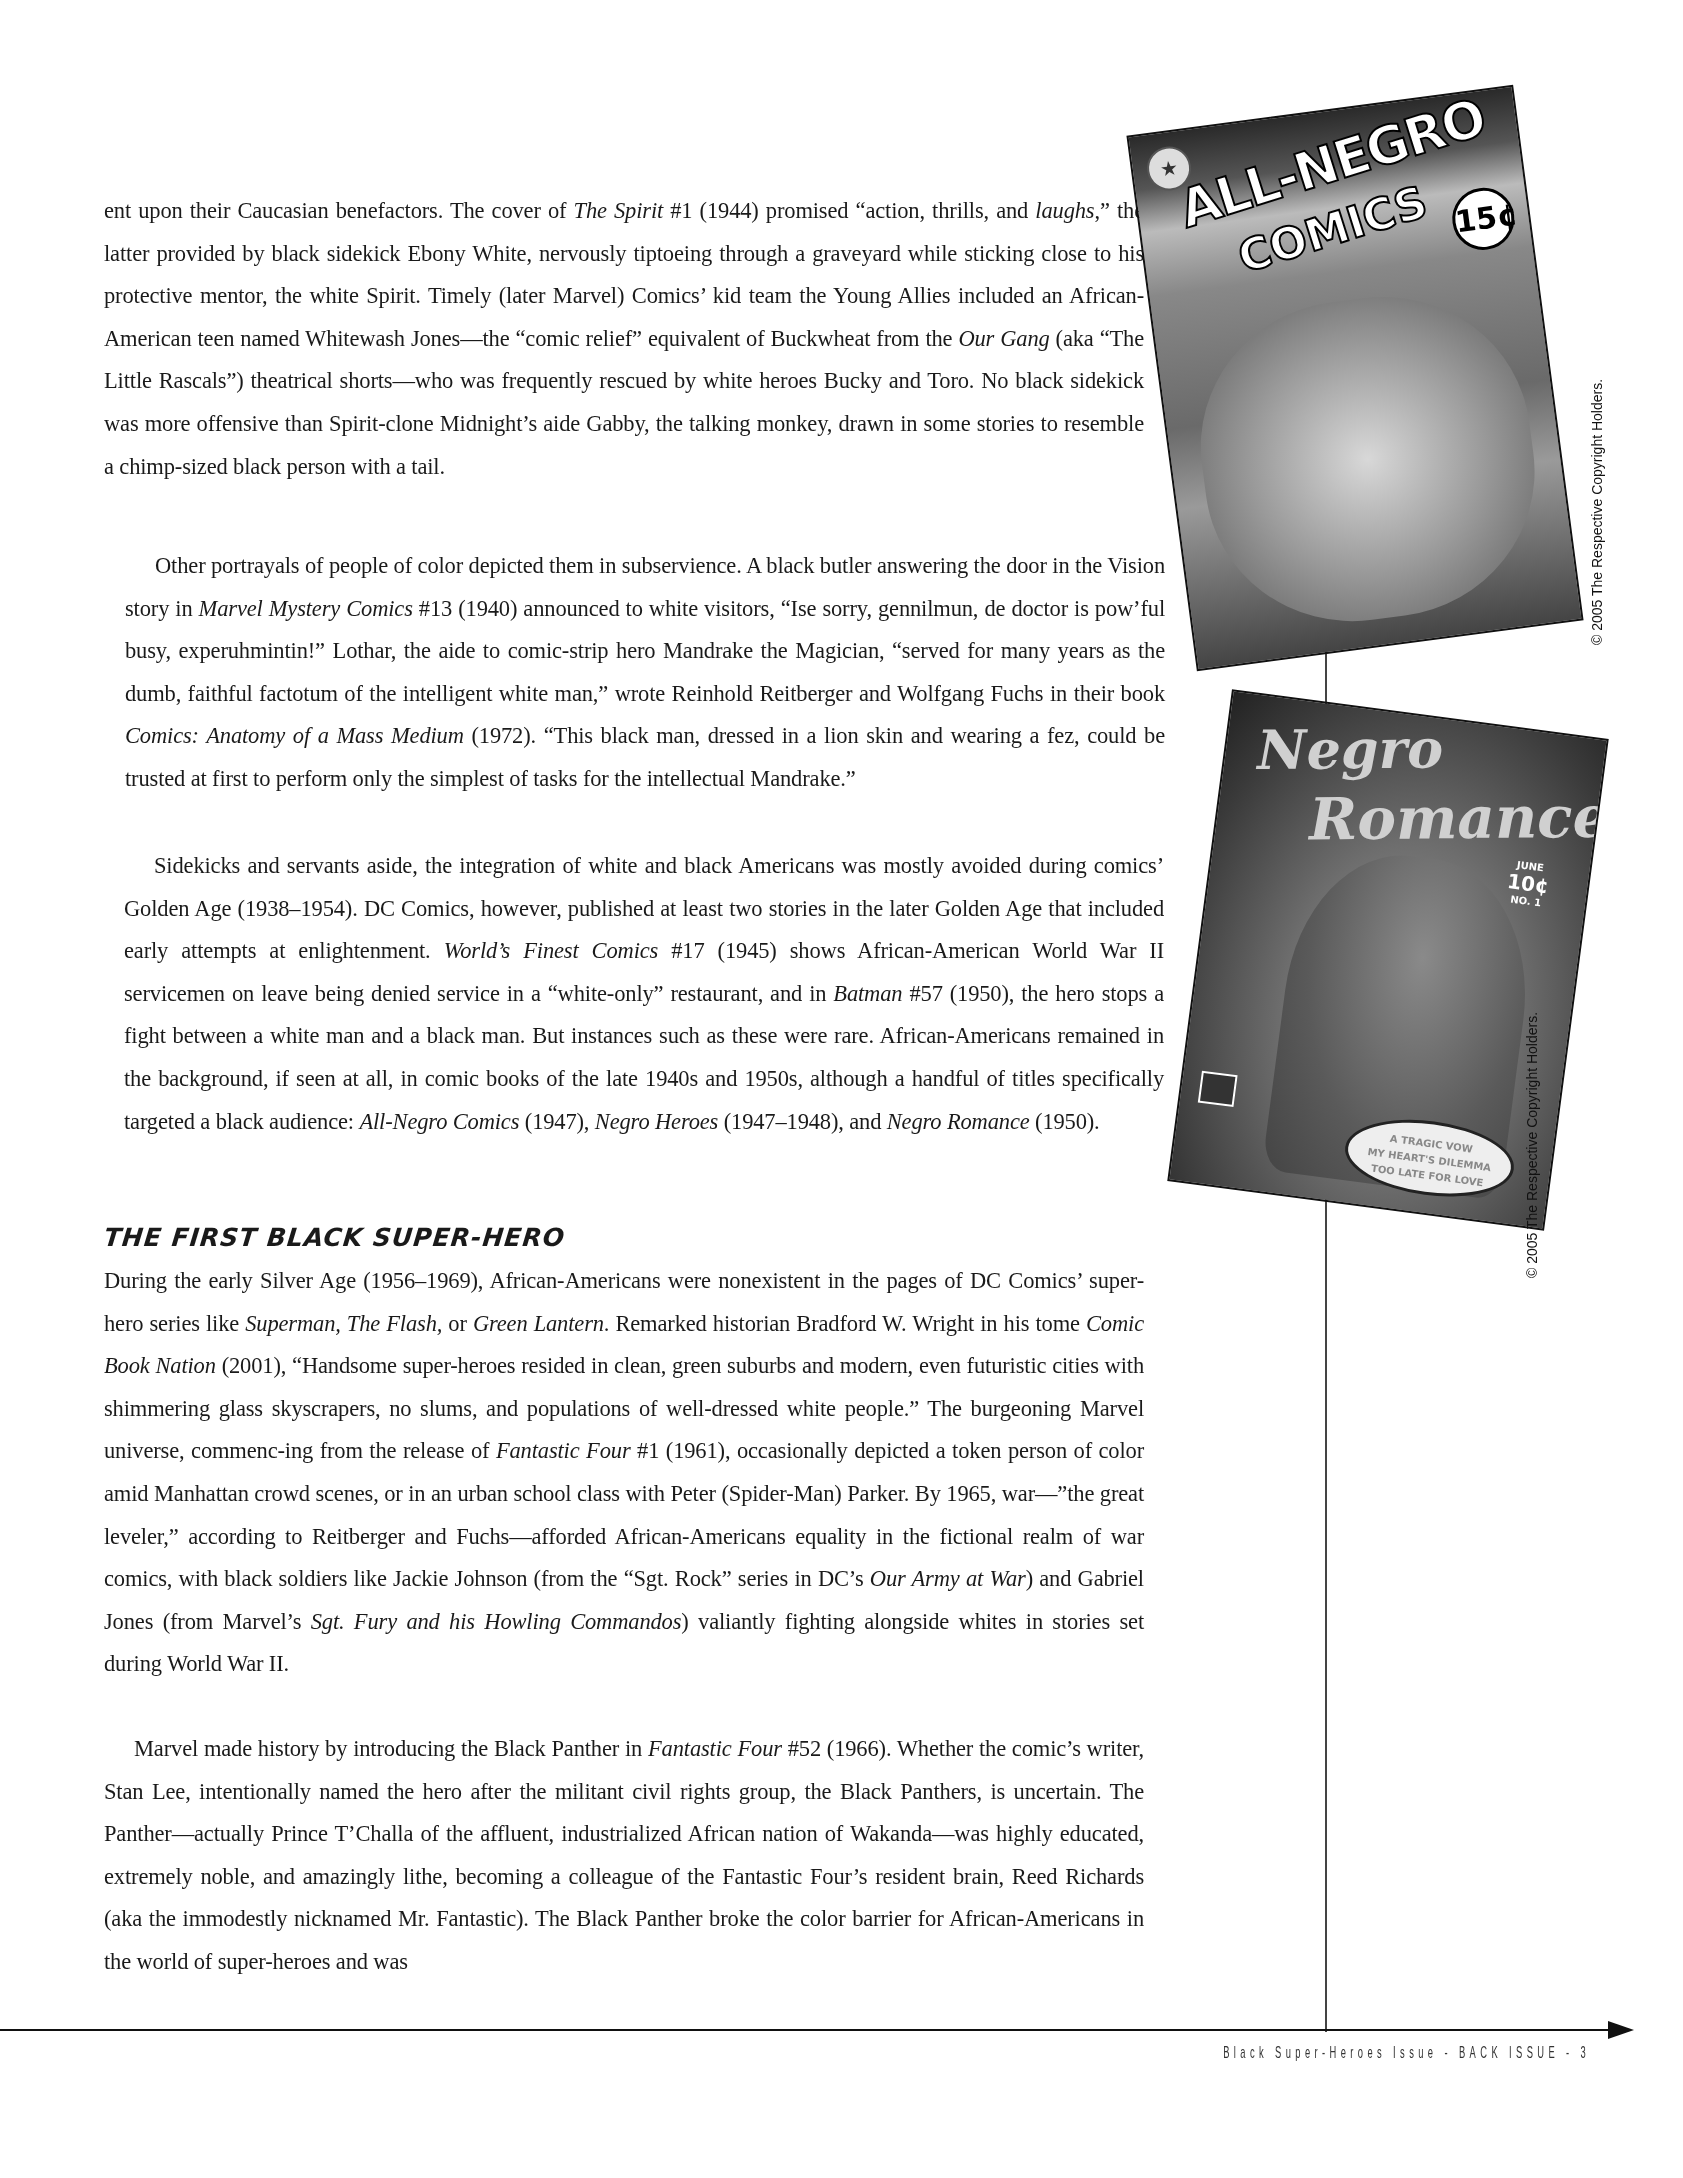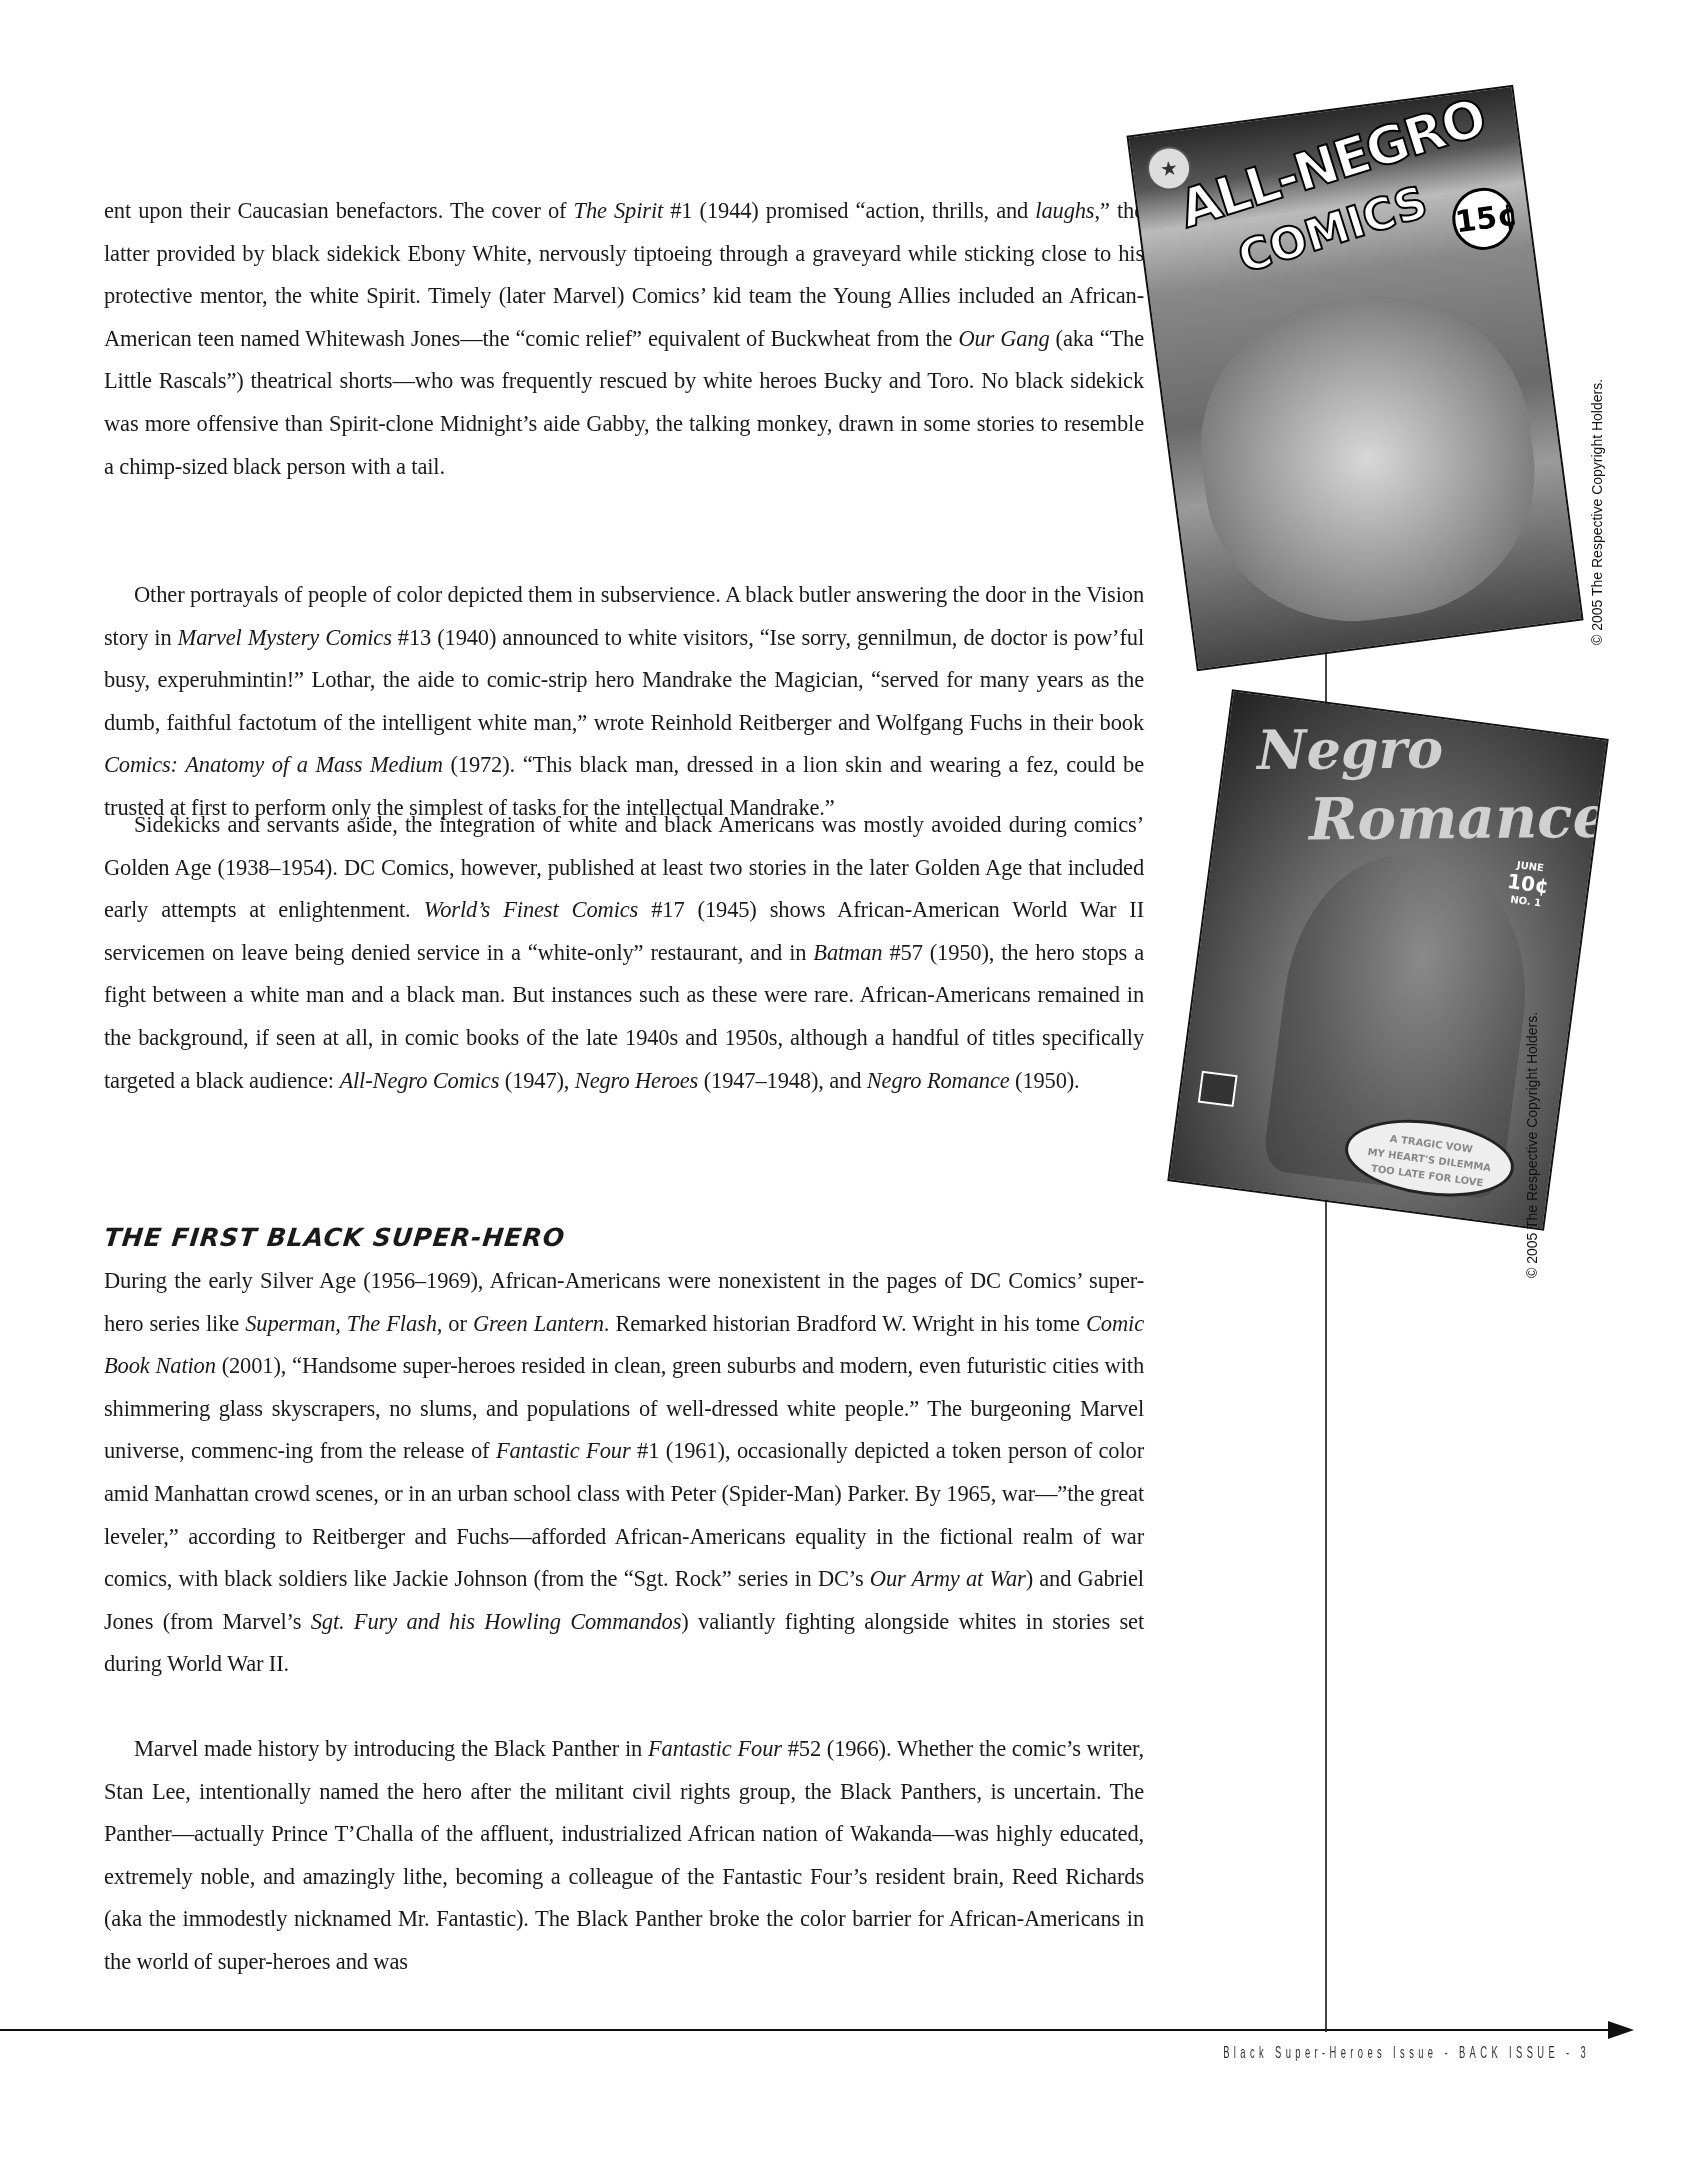--- a/index.html
+++ b/index.html
@@ -32,25 +32,25 @@
   .credit1 { left:1589px; top:645px; }
   .credit2 { left:1524px; top:1278px; }
 </style>
 </head>
 <body>
 
 <div class="col" style="top:190px;">
   <p class="p">ent upon their Caucasian benefactors. The cover of <i>The Spirit</i> #1 (1944) promised “action, thrills, and <i>laughs</i>,” the latter provided by black sidekick Ebony White, nervously tiptoeing through a graveyard while sticking close to his protective mentor, the white Spirit. Timely (later Marvel) Comics’ kid team the Young Allies included an African-American teen named Whitewash Jones—the “comic relief” equivalent of Buckwheat from the <i>Our Gang</i> (aka “The Little Rascals”) theatrical shorts—who was frequently rescued by white heroes Bucky and Toro. No black sidekick was more offensive than Spirit-clone Midnight’s aide Gabby, the talking monkey, drawn in some stories to resemble a chimp-sized black person with a tail.</p>
 </div>
 
-<div class="col" style="top:574px;">
+<div class="col" style="top:545px;margin-left:21px;">
   <p class="p indent">Other portrayals of people of color depicted them in subservience. A black butler answering the door in the Vision story in <i>Marvel Mystery Comics</i> #13 (1940) announced to white visitors, “Ise sorry, gennilmun, de doctor is pow’ful busy, experuhmintin!” Lothar, the aide to comic-strip hero Mandrake the Magician, “served for many years as the dumb, faithful factotum of the intelligent white man,” wrote Reinhold Reitberger and Wolfgang Fuchs in their book <i>Comics: Anatomy of a Mass Medium</i> (1972). “This black man, dressed in a lion skin and wearing a fez, could be trusted at first to perform only the simplest of tasks for the intellectual Mandrake.”</p>
 </div>
 
-<div class="col" style="top:804px;">
+<div class="col" style="top:845px;margin-left:20px;">
   <p class="p indent">Sidekicks and servants aside, the integration of white and black Americans was mostly avoided during comics’ Golden Age (1938–1954). DC Comics, however, published at least two stories in the later Golden Age that included early attempts at enlightenment. <i>World’s Finest Comics</i> #17 (1945) shows African-American World War II servicemen on leave being denied service in a “white-only” restaurant, and in <i>Batman</i> #57 (1950), the hero stops a fight between a white man and a black man. But instances such as these were rare. African-Americans remained in the background, if seen at all, in comic books of the late 1940s and 1950s, although a handful of titles specifically targeted a black audience: <i>All-Negro Comics</i> (1947), <i>Negro Heroes</i> (1947–1948), and <i>Negro Romance</i> (1950).</p>
 </div>
 
 <div class="col" style="top:1220px;">
   <h2 class="heading">THE FIRST BLACK SUPER-HERO</h2>
 </div>
 
 <div class="col" style="top:1260px;">
   <p class="p">During the early Silver Age (1956–1969), African-Americans were nonexistent in the pages of DC Comics’ super-hero series like <i>Superman, The Flash,</i> or <i>Green Lantern</i>. Remarked historian Bradford W. Wright in his tome <i>Comic Book Nation</i> (2001), “Handsome super-heroes resided in clean, green suburbs and modern, even futuristic cities with shimmering glass skyscrapers, no slums, and populations of well-dressed white people.” The burgeoning Marvel universe, commenc-ing from the release of <i>Fantastic Four</i> #1 (1961), occasionally depicted a token person of color amid Manhattan crowd scenes, or in an urban school class with Peter (Spider-Man) Parker. By 1965, war—”the great leveler,” according to Reitberger and Fuchs—afforded African-Americans equality in the fictional realm of war comics, with black soldiers like Jackie Johnson (from the “Sgt. Rock” series in DC’s <i>Our Army at War</i>) and Gabriel Jones (from Marvel’s <i>Sgt. Fury and his Howling Commandos</i>) valiantly fighting alongside whites in stories set during World War II.</p>
 </div>

